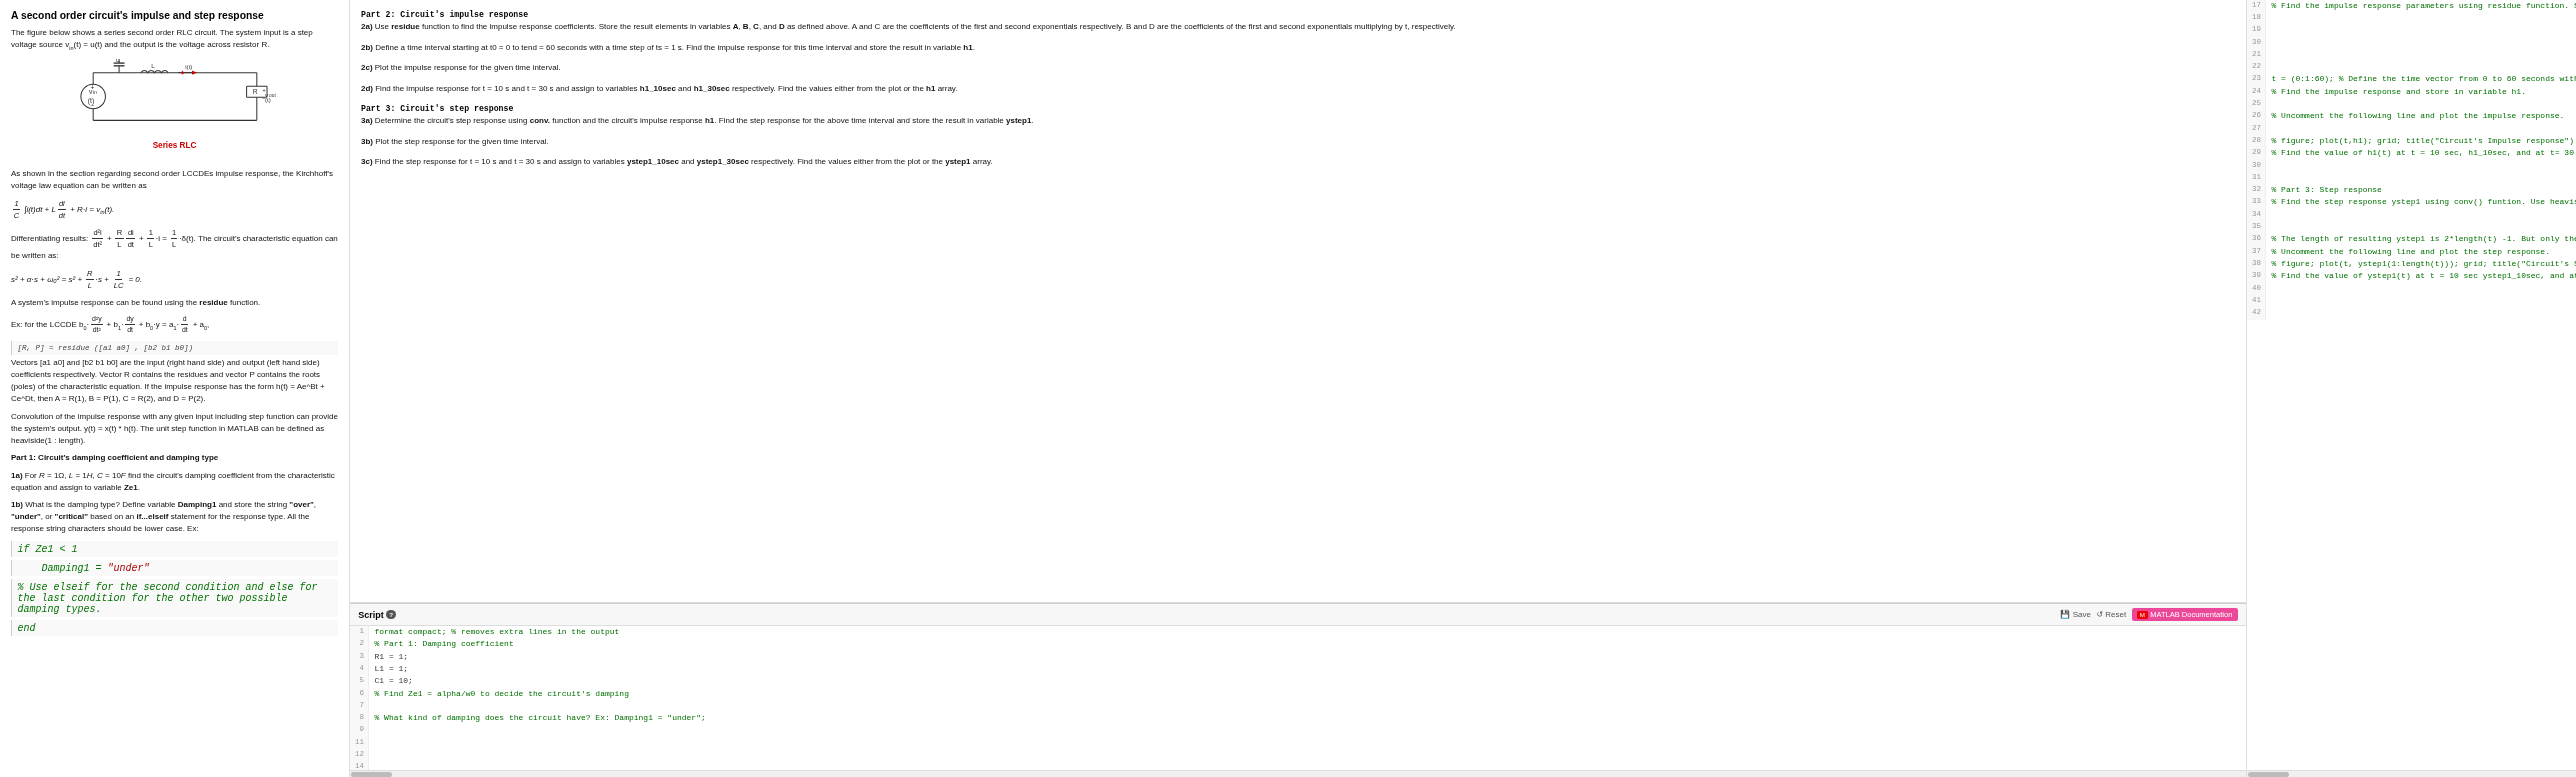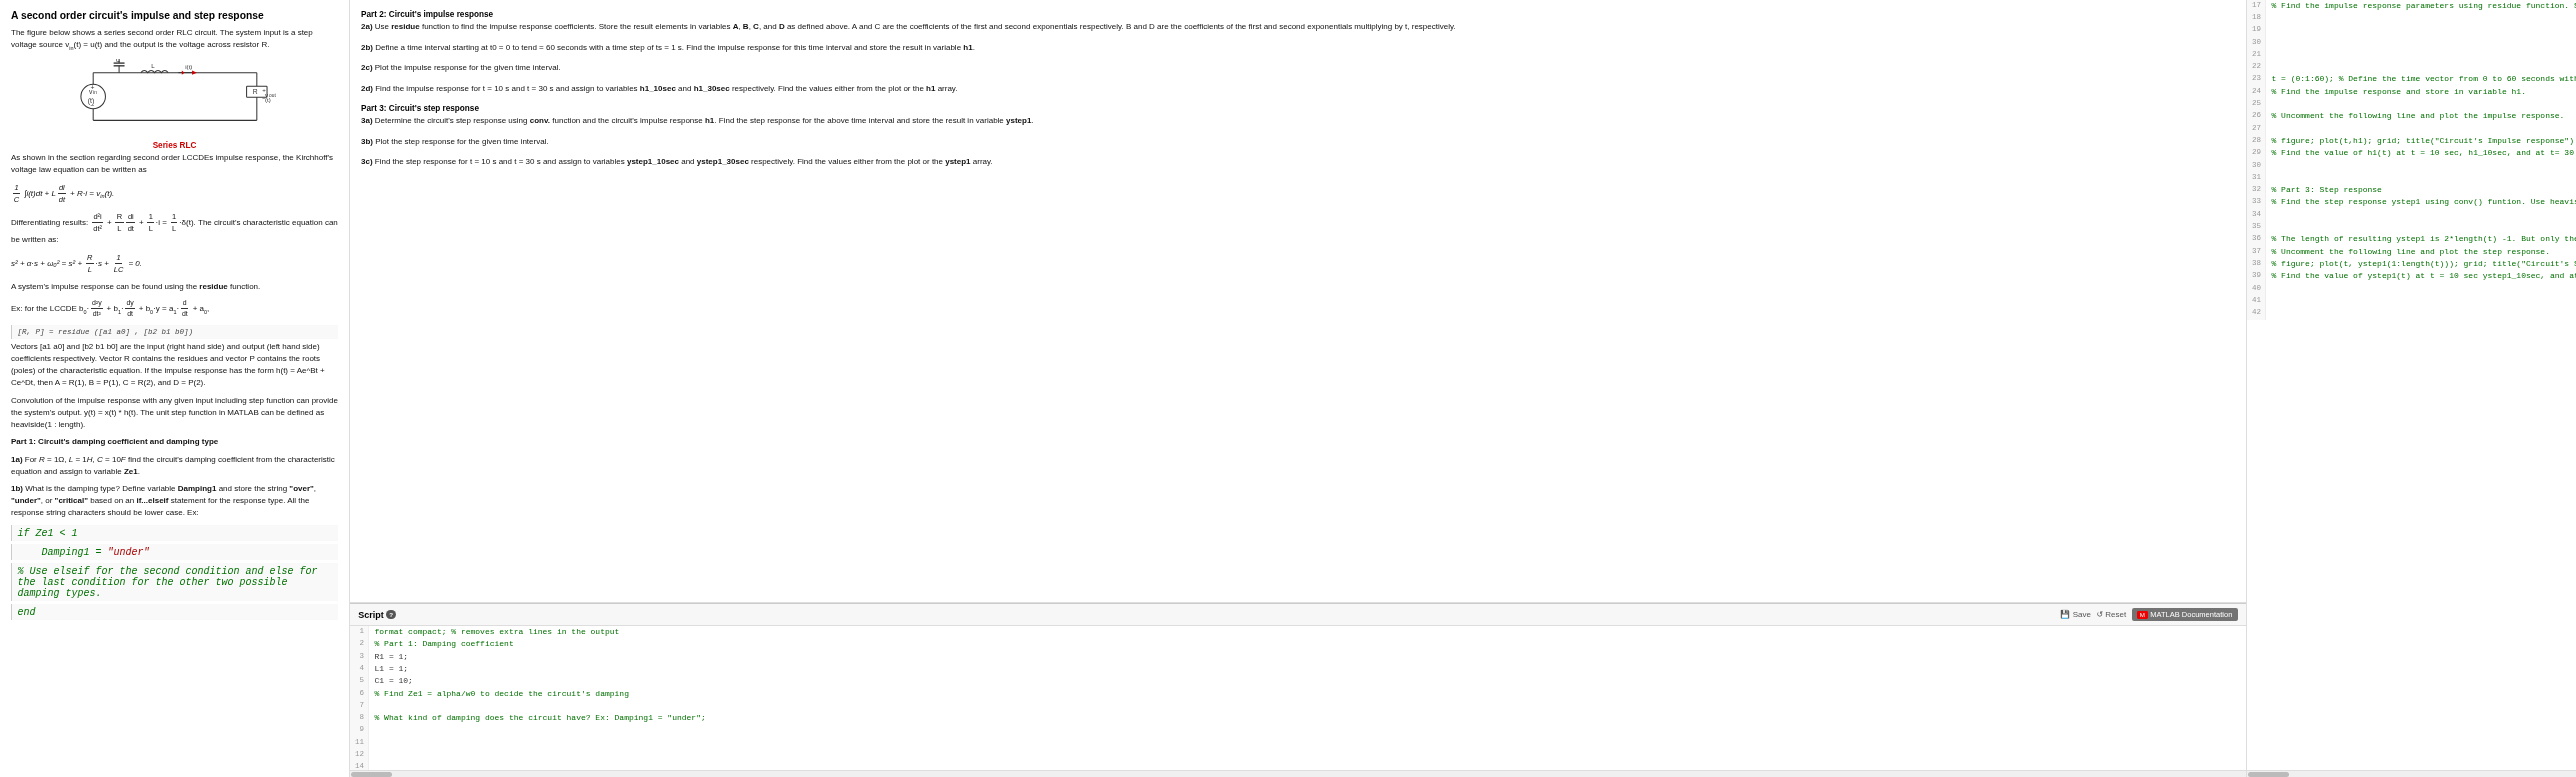--- a/index.html
+++ b/index.html
@@ -9,57 +9,57 @@
 
     
     .left-panel { width: 350px; min-width: 350px; background: #fff; padding: 9.6px 11px; overflow-y: auto; border-right: 0.7px solid #ddd; }
 
     .left-panel h1 { font-size: 10.3px; font-weight: bold; margin-bottom: 6.9px; color: #000; }
 
     .left-panel p { font-size: 8px; line-height: 1.5; margin-bottom: 5.5px; color: #111; }
 
     .circuit-diagram { display: flex; justify-content: center; margin: 6.9px 0; }
 
-    .series-rlc-label { text-align: center; color: #c00; font-weight: bold; font-size: 8.2px; margin-bottom: 2px; }
+    .series-rlc-label { text-align: center; color: #c00; font-weight: bold; font-size: 8.2px; margin-bottom: 18px; }
 
     .math { font-style: italic; font-size: 8px; }
 
     .code-block { font-family: 'Courier New', monospace; font-size: 7.5px; color: #444; background: #f9f9f9; padding: 2.7px 5.5px; margin: 2.7px 0; border-left: 1.4px solid #ccc; font-style: italic; }
 
     .green-code { color: #007000; font-family: 'Courier New', monospace; font-size: 10px; }
 
     .section-title { font-weight: bold; font-size: 8.2px; margin-top: 5.5px; margin-bottom: 2.7px; }
 
     
     .middle-panel { flex: 1; background: #fff; display: flex; flex-direction: column; border-right: 0.7px solid #ddd; overflow: hidden; }
 
     .middle-top { flex: 1; padding: 9.6px 11px; overflow-y: auto; border-bottom: 0.7px solid #ddd; }
 
     .part-block { margin-bottom: 8.2px; }
 
-    .part-title { font-weight: bold; font-size: 8.2px; color: #000; margin-bottom: 2.7px; }
+    .part-title { font-weight: bold; font-size: 8.2px; color: #000; margin-bottom: 2.7px; font-family: Liberation Mono, monospace; }
 
     .part-text { font-size: 8px; line-height: 1.55; color: #111; margin-bottom: 2.7px; }
 
     .bold { font-weight: bold; }
 
     
     .script-panel { height: 174px; border-top: 0.7px solid #ccc; display: flex; flex-direction: column; }
 
     .script-header { display: flex; align-items: center; justify-content: space-between; padding: 4.1px 8.2px; background: #f7f7f7; border-bottom: 0.7px solid #ddd; }
 
     .script-title { font-weight: bold; font-size: 9px; display: flex; align-items: center; gap: 2.7px; }
 
     .script-info-icon { display: inline-flex; align-items: center; justify-content: center; width: 9.6px; height: 9.6px; border-radius: 50%; background: #555; color: #fff; font-size: 6.2px; font-weight: bold; }
 
     .script-buttons { display: flex; gap: 5.5px; align-items: center; }
 
     .btn-save { background: none; border: none; color: #555; font-size: 8px; cursor: pointer; display: flex; align-items: center; gap: 2.1px; }
     .btn-reset { background: none; border: none; color: #555; font-size: 8px; cursor: pointer; display: flex; align-items: center; gap: 2.1px; }
-    .btn-matlab { background: #737373; border: none; color: #fff; font-size: 7.5px; cursor: pointer; padding: 2.1px 5.5px; border-radius: 2.1px; display: flex; align-items: center; gap: 2.7px; text-align: right; }
+    .btn-matlab { background: #ec4899; border: none; color: #fff; font-size: 7.5px; cursor: pointer; padding: 2.1px 5.5px; border-radius: 2.1px; display: flex; align-items: center; gap: 2.7px; text-align: right; }
 
     .script-editor { flex: 1; overflow-y: auto; font-family: 'Courier New', monospace; font-size: 8px; background: #fff; }
 
     .script-line { display: flex; min-height: 12.3px; }
     .line-num { width: 19px; min-width: 19px; text-align: right; padding-right: 4.1px; color: #999; font-size: 7.5px; padding-top: 0.7px; user-select: none; background: #f8f8f8; border-right: 0.7px solid #eee; }
     .line-content { padding-left: 5.5px; padding-top: 0.7px; flex: 1; white-space: pre; color: #333; }
     .line-content.comment { color: #007000; }
 
     .scrollbar-area { height: 6.9px; background: #f0f0f0; border-top: 0.7px solid #ddd; }
 

